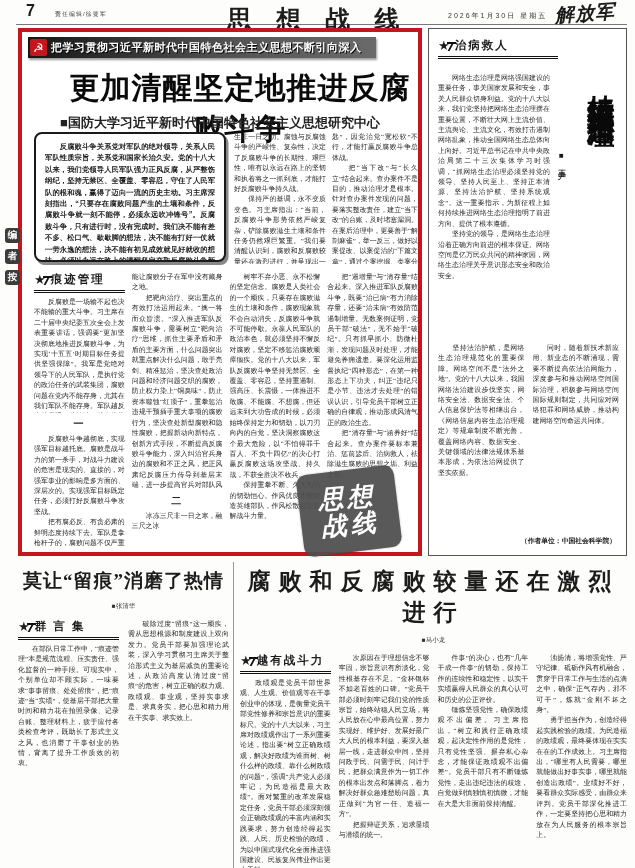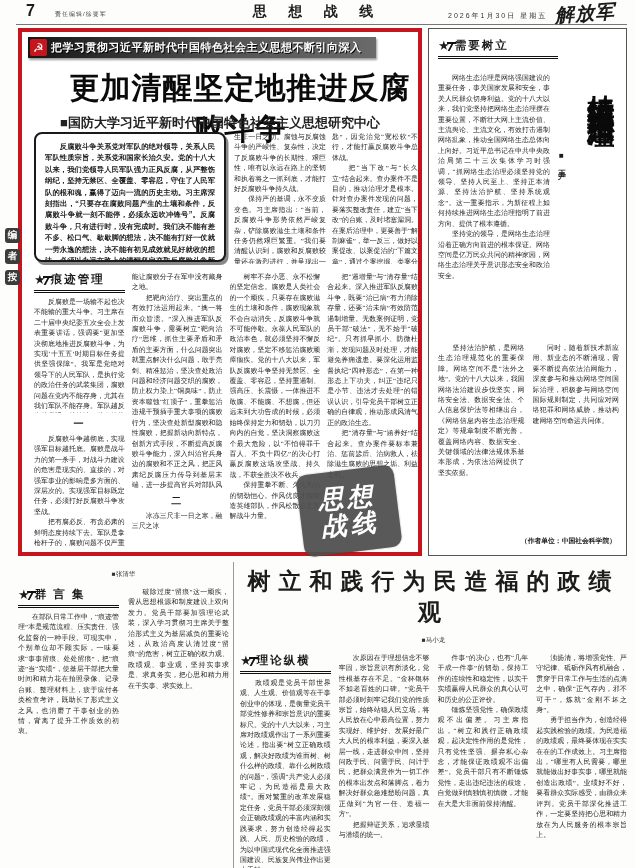--- a/index.html
+++ b/index.html
@@ -7,21 +7,21 @@
   #page {
     position:relative; width:635px; height:868px; margin:0 auto;
     background:#fdfdfb; overflow:hidden; color:#1c1c1c;
     font-family:"Liberation Sans", sans-serif;
   }
   
   .hdr-line { position:absolute; left:16px; right:8px; top:24px; border-top:1px solid #777; }
   .page-num { position:absolute; left:26px; top:2px; font-size:16px; font-weight:bold; }
   .editor   { position:absolute; left:55px; top:10px; font-size:6px; color:#444; letter-spacing:1px;}
   .page-title { position:absolute; left:200px; width:235px; top:3px; text-align:center;
-    font-size:14px; font-weight:bold; letter-spacing:9px; font-family:"Liberation Serif", serif; }
+    font-size:25px; font-weight:bold; letter-spacing:9px; font-family:"Liberation Serif", serif; }
   .date { position:absolute; left:448px; top:11px; font-size:7px; letter-spacing:2px; color:#333; }
   .masthead { position:absolute; left:556px; top:0px; font-size:19px; font-weight:bold; font-style:italic;
     font-family:"DejaVu Serif", serif; transform:rotate(-4deg); letter-spacing:1px; }
 
   
   .main-box { position:absolute; left:18px; top:28px; width:404px; height:528px;
     border:4px solid #c4161c; background:#fff; }
   .banner { position:absolute; left:6px; top:5px; width:348px; height:21px; display:flex; align-items:center;
     background:linear-gradient(90deg,#161616,#555 60%,#6a6a6a); box-shadow:1px 2px 2px rgba(0,0,0,.4); }
   .emblem { width:17px; height:17px; margin:0 4px 0 2px; background:#c4161c; color:#fff;
@@ -159,61 +159,62 @@
   </div>
 
   <div class="seal">
     <div>思想</div>
     <div>战线</div>
   </div>
 
   <div class="side-box">
     <div class="side-hdr sec-hdr">
       <span class="star">★<i></i></span>
-      <span class="sec-title">需要树立</span>
+      <span class="sec-title">治病救人</span>
     </div>
     <div class="side-top">
       <div class="bodytext side-toptext">　　网络生态治理是网络强国建设的重要任务，事关国家发展和安全，事关人民群众切身利益。党的十八大以来，我们党坚持把网络生态治理摆在重要位置，不断壮大网上主流价值、主流舆论、主流文化，有效打击遏制网络乱象，推动全国网络生态总体向上向好。习近平总书记在中共中央政治局第二十三次集体学习时强调，“抓网络生态治理必须坚持党的领导、坚持人民至上、坚持正本清源、坚持法治护航、坚持系统观念”。这一重要指示，为新征程上如何持续推进网络生态治理指明了前进方向、提供了根本遵循。
 　　坚持党的领导，是网络生态治理沿着正确方向前进的根本保证。网络空间是亿万民众共同的精神家园，网络生态治理关乎意识形态安全和政治安全。</div>
       <div class="side-author">■王尹</div>
       <div class="vert-headline">持续推进网络生态治理</div>
     </div>
     <div class="side-bottom">
       <div class="bodytext">　　坚持法治护航，是网络生态治理规范化的重要保障。网络空间不是“法外之地”。党的十八大以来，我国网络法治建设步伐坚实，网络安全法、数据安全法、个人信息保护法等相继出台，《网络信息内容生态治理规定》等规章制度不断完善，覆盖网络内容、数据安全、关键领域的法律法规体系基本形成，为依法治网提供了坚实依据。</div>
       <div class="bodytext">　　同时，随着新技术新应用、新业态的不断涌现，需要不断提高依法治网能力，深度参与和推动网络空间国际治理，积极参与网络空间国际规则制定，共同应对网络犯罪和网络威胁，推动构建网络空间命运共同体。</div>
     </div>
     <div class="side-attr">（作者单位：中国社会科学院）</div>
   </div>
 
   <div class="bl-art">
+    <div class="bl-headline">莫让“留痕”消磨了热情</div>
     <div class="sm-byline">■张清华</div>
     <div class="bl-cols">
       <div class="ncol">
         <div class="sec-hdr">
           <span class="star">★<i></i></span>
           <span class="sec-title">群 言 集</span>
         </div>
         <div class="bodytext t-fill">　　在部队日常工作中，“痕迹管理”本是规范流程、压实责任、强化监督的一种手段。可现实中，个别单位却不顾实际，一味要求“事事留痕、处处留痕”，把“痕迹”当“实绩”，使基层干部把大量时间和精力花在拍照录像、记录台账、整理材料上，疲于应付各类检查考评，既助长了形式主义之风，也消磨了干事创业的热情，背离了提升工作质效的初衷。</div>
       </div>
       <div class="ncol">
         <div class="bodytext t-fill">　　破除过度“留痕”这一顽疾，需从思想根源和制度建设上双向发力。党员干部要加强理论武装，深入学习贯彻习主席关于整治形式主义为基层减负的重要论述，从政治高度认清过度“留痕”的危害，树立正确的权力观、政绩观、事业观，坚持实事求是、求真务实，把心思和精力用在干实事、求实效上。</div>
       </div>
     </div>
   </div>
 
   <div class="v-divider"></div>
 
   <div class="br-art">
-    <div class="br-headline">树立和践行为民造福的政绩观</div>
+    <div class="br-headline">腐败和反腐败较量还在激烈进行</div>
     <div class="sm-byline">■马小龙</div>
     <div class="br-cols">
       <div class="ncol">
         <div class="sec-hdr">
           <span class="star">★<i></i></span>
-          <span class="sec-title">理论纵横</span>
+          <span class="sec-title">越有战斗力</span>
         </div>
         <div class="bodytext t-fill">　　政绩观是党员干部世界观、人生观、价值观等在干事创业中的体现，是衡量党员干部党性修养和宗旨意识的重要标尺。党的十八大以来，习主席对政绩观作出了一系列重要论述，指出要“树立正确政绩观，解决好政绩为谁而树、树什么样的政绩、靠什么树政绩的问题”，强调“共产党人必须牢记，为民造福是最大政绩”。面对繁重的改革发展稳定任务，党员干部必须深刻领会正确政绩观的丰富内涵和实践要求，努力创造经得起实践、人民、历史检验的政绩，为以中国式现代化全面推进强国建设、民族复兴伟业作出更大贡献。</div>
       </div>
       <div class="ncol">
         <div class="bodytext t-fill">　　次原因在于理想信念不够牢固，宗旨意识有所淡化，党性根基存在不足。“金杯银杯不如老百姓的口碑。”党员干部必须时刻牢记我们党的性质宗旨，始终站稳人民立场，将人民放在心中最高位置，努力实现好、维护好、发展好最广大人民的根本利益，要深入基层一线，走进群众中间，坚持问政于民、问需于民、问计于民，把群众满意作为一切工作的根本出发点和落脚点，着力解决好群众急难愁盼问题，真正做到“为官一任、造福一方”。
 　　把握辩证关系，追求显绩与潜绩的统一。</div>
       </div>
       <div class="ncol">
         <div class="bodytext t-fill">　　件事”的决心，也有“几年干成一件事”的韧劲，保持工作的连续性和稳定性，以实干实绩赢得人民群众的真心认可和历史的公正评价。
 　　锤炼坚强党性，确保政绩观不出偏差。习主席指出，“树立和践行正确政绩观，起决定性作用的是党性，只有党性坚强、摒弃私心杂念，才能保证政绩观不出偏差”。党员干部只有不断锤炼党性，走出违纪违法的歧途，自觉做到慎独慎初慎微，才能在大是大非面前保持清醒。</div>

